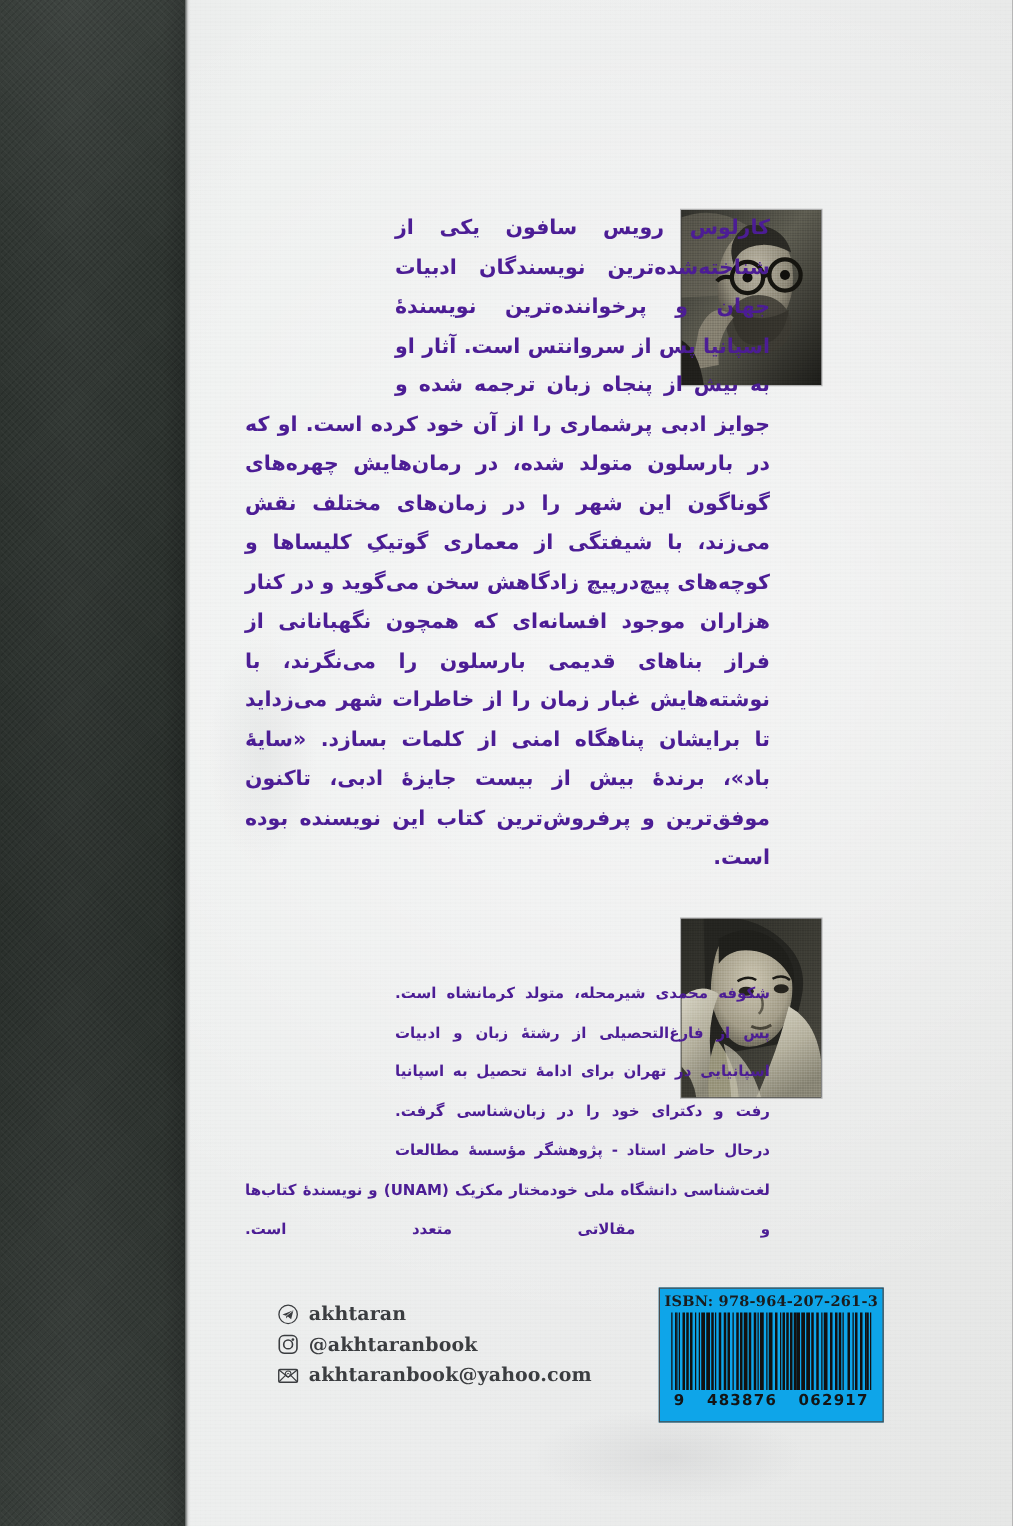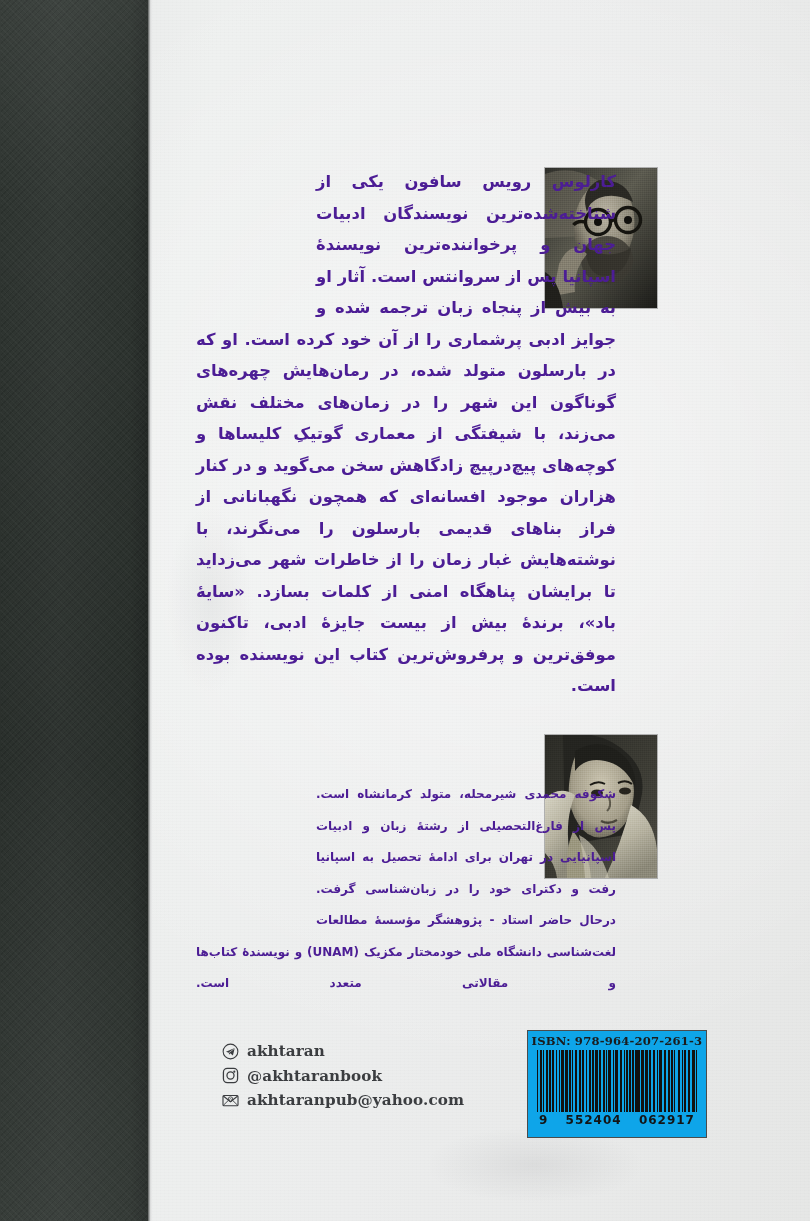--- a/index.html
+++ b/index.html
@@ -304,21 +304,21 @@
     </div>
 
     <div class="contact-row">
       <svg class="ico" viewBox="0 0 24 24">
         <rect x="1.4" y="5" width="21.2" height="14.4" rx="1.4" fill="none" stroke="#3b3d40" stroke-width="1.6"></rect>
         <path d="M1.8 5.6 L12 13.8 L22.2 5.6" fill="none" stroke="#3b3d40" stroke-width="1.5"></path>
         <path d="M1.8 18.9 L9 11.8 M22.2 18.9 L15 11.8" fill="none" stroke="#3b3d40" stroke-width="1.3"></path>
         <circle cx="12" cy="10" r="3.2" fill="none" stroke="#3b3d40" stroke-width="1.2"></circle>
         <path d="M10.2 10.6 q1.8 -2.4 3.6 0" fill="none" stroke="#3b3d40" stroke-width="1.1"></path>
       </svg>
-      <span>akhtaranpub@yahoo.com</span>
+      <span>akhtaranbook@yahoo.com</span>
     </div>
 
   </div>
 
   <div class="barcode-box">
     <div class="isbn-line">ISBN: 978-964-207-261-3</div>
     <div class="bars" id="bars">
         <span style="width:1.6px;background:#111"></span>
         <span style="width:1.6px"></span>
         <span style="width:1.6px;background:#111"></span>
@@ -413,18 +413,18 @@
         <span style="width:3px;background:#111"></span>
         <span style="width:2px"></span>
         <span style="width:1px;background:#111"></span>
         <span style="width:1px"></span>
         <span style="width:1.6px;background:#111"></span>
         <span style="width:1.6px"></span>
         <span style="width:1.6px;background:#111"></span>
       </div>
     <div class="barnums">
       <span>9</span>
-      <span>552404</span>
+      <span>483876</span>
       <span>062917</span>
     </div>
   </div>
 
 </div>
 
 </body></html>

